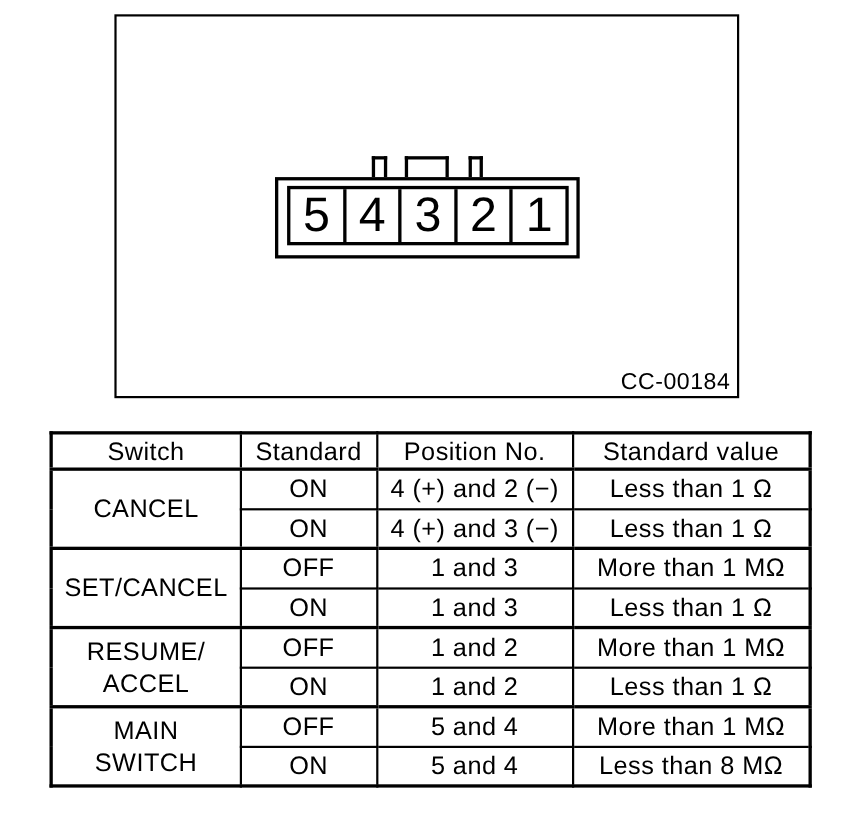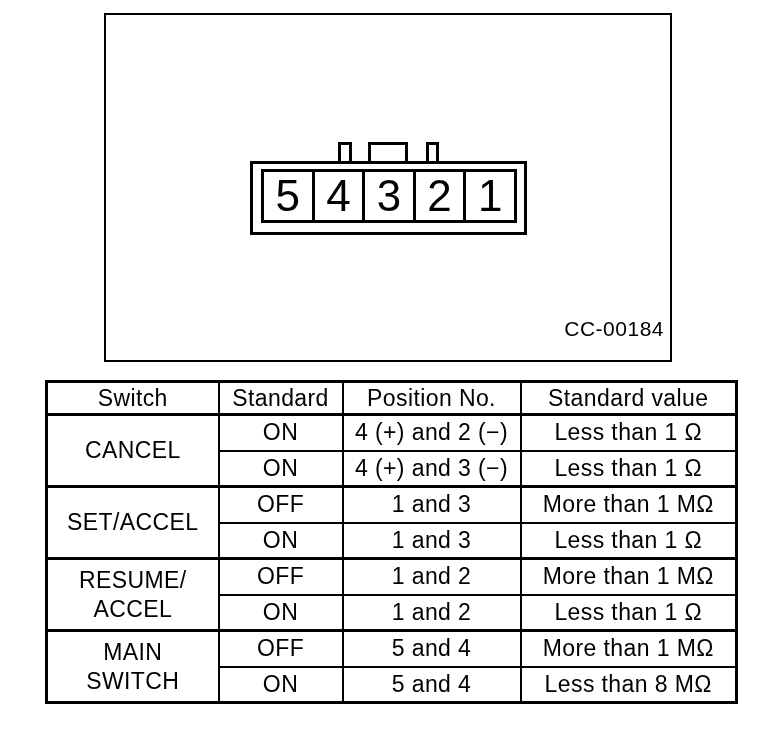--- a/index.html
+++ b/index.html
@@ -68,30 +68,30 @@
     align-items: center;
     justify-content: center;
     font-size: 44px;
     line-height: 1;
   }
   .terminal-cell:last-child { border-right: none; }
 
   .cc-label {
     position: absolute;
     right: 6px;
-    bottom: 19px;
+    bottom: 0;
     font-size: 21px;
     letter-spacing: 0.5px;
   }
 
   
   .spec-table {
     position: absolute;
     left: 45px;
-    top: 380px;
+    top: 392px;
     border-collapse: collapse;
     table-layout: fixed;
     border: 3px solid #000;
     font-size: 23px;
     letter-spacing: 0.4px;
   }
   .spec-table td, .spec-table th {
     border: 2px solid #000;
     text-align: center;
     vertical-align: middle;
@@ -148,21 +148,21 @@
         <td>4 (+) and 2 (−)</td>
         <td>Less than 1 Ω</td>
       </tr>
       <tr>
         <td>ON</td>
         <td>4 (+) and 3 (−)</td>
         <td>Less than 1 Ω</td>
       </tr>
 
       <tr class="group-start">
-        <td class="switch-cell" rowspan="2">SET/ACCEL</td>
+        <td class="switch-cell" rowspan="2">SET/CANCEL</td>
         <td>OFF</td>
         <td>1 and 3</td>
         <td>More than 1 MΩ</td>
       </tr>
       <tr>
         <td>ON</td>
         <td>1 and 3</td>
         <td>Less than 1 Ω</td>
       </tr>
 

